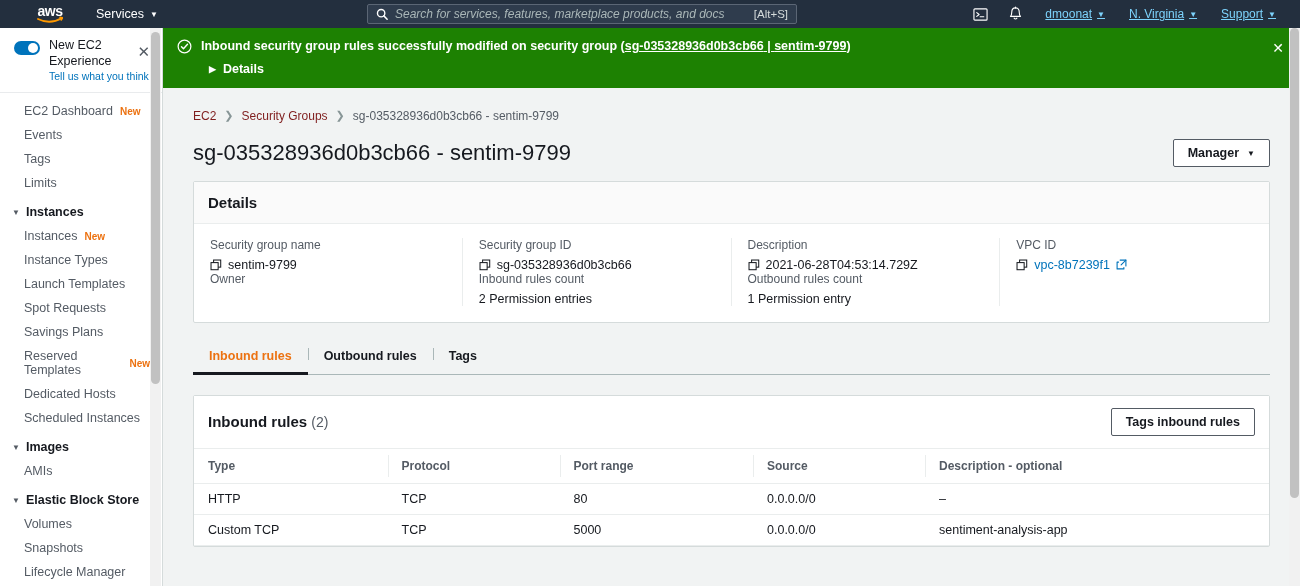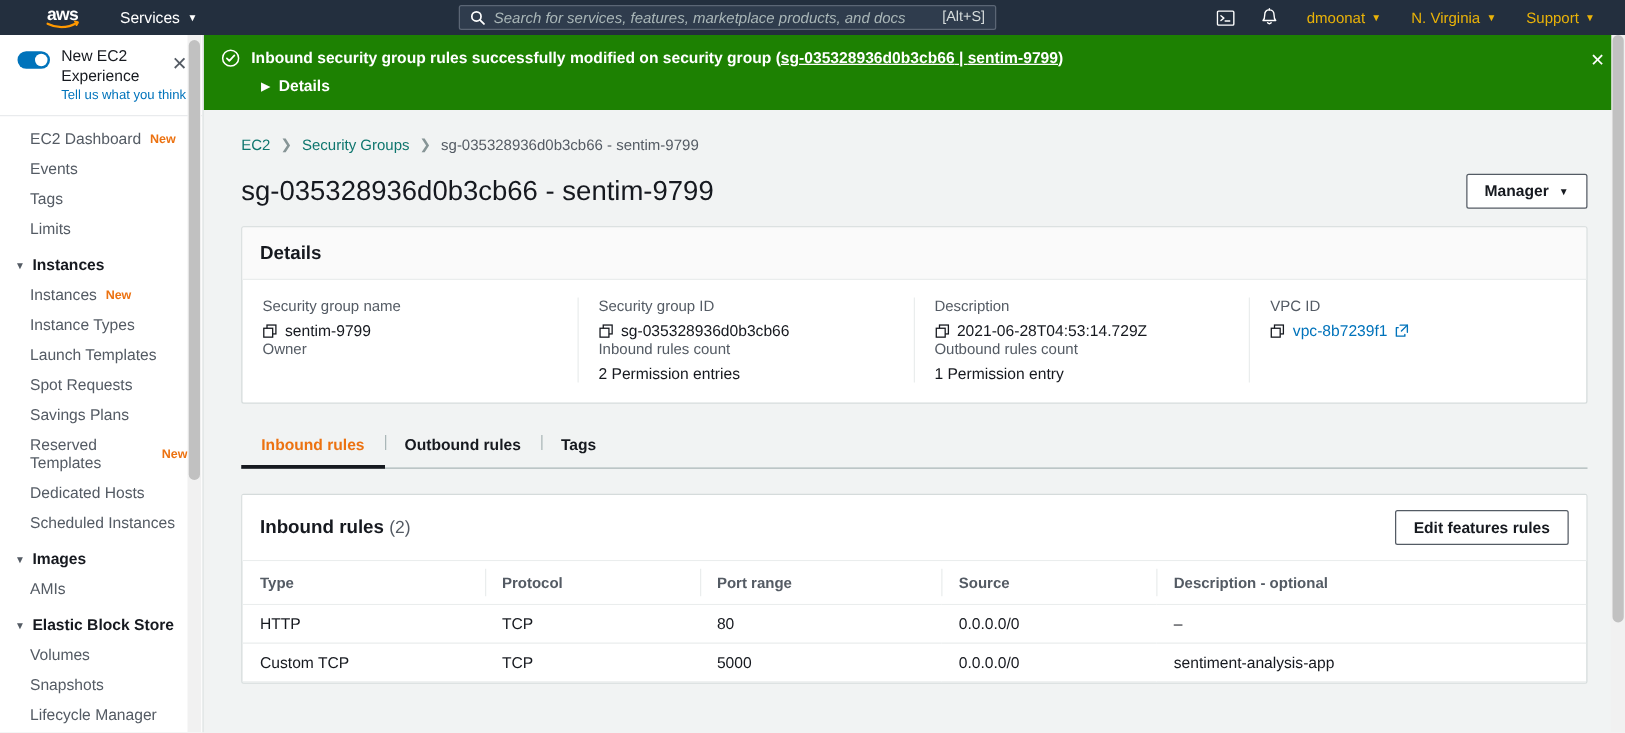--- a/index.html
+++ b/index.html
@@ -36,21 +36,21 @@
     color: #d5dbdb; font-size: 12px; font-style: italic;
     font-family: "Liberation Sans", sans-serif;
   }
   .search-input::placeholder { color: #aab7b8; font-style: italic; }
   .search-hint { color: #d5dbdb; font-size: 11.5px; }
   .topnav-right {
     position: absolute; right: 12px; display: flex; align-items: center; gap: 0px;
   }
   .tn-item {
     display: flex; align-items: center; gap: 5px; padding: 0 12px; height: 28px;
-    cursor: pointer; font-size: 12px; color: #eab308; white-space: nowrap;
+    cursor: pointer; font-size: 12px; color: #7dd3fc; white-space: nowrap; text-decoration: underline;
   }
   .icon-btn { padding: 0 10px; }
 
   
   .body-wrap { display: flex; height: 558px; }
 
   
   .sidebar {
     width: 163px; background: #fff; border-right: 1px solid #d5dbdb;
     position: relative; overflow: hidden; flex-shrink: 0;
@@ -116,21 +116,21 @@
     position: absolute; right: 16px; top: 13px; font-size: 14px;
     cursor: pointer; color: #fff; line-height: 1;
   }
 
   .content { padding: 0 30px 0 30px; }
 
   .crumbs {
     display: flex; align-items: center; gap: 8px; font-size: 12px;
     padding: 21px 0 10px 0;
   }
-  .crumbs a { color: #0f766e; text-decoration: none; cursor: pointer; }
+  .crumbs a { color: #7f1d1d; text-decoration: none; cursor: pointer; }
   .crumbs .sep { color: #879596; font-size: 11px; }
   .crumbs .cur { color: #545b64; }
 
   .title-row {
     display: flex; align-items: center; justify-content: space-between;
     padding: 6px 0 14px 0;
   }
   .page-title { font-size: 22px; color: #16191f; font-weight: normal; }
   .btn {
     border: 1px solid #545b64; background: #fff; color: #16191f;
@@ -455,21 +455,21 @@
           <div class="tab">Tags</div>
         </div>
 
       <div class="panel table-panel">
         <div class="panel-head white">
           <span class="panel-title">
             <span>Inbound rules</span>
             <span class="count">(2)</span>
           </span>
           <button class="btn">
-            <span>Edit features rules</span>
+            <span>Tags inbound rules</span>
           </button>
         </div>
         <table>
           <thead>
               <tr id="thead-row">
                 <th class="col-type">Type</th>
                 <th class="col-proto">Protocol</th>
                 <th class="col-port">Port range</th>
                 <th class="col-src">Source</th>
                 <th class="col-desc">Description - optional</th>

